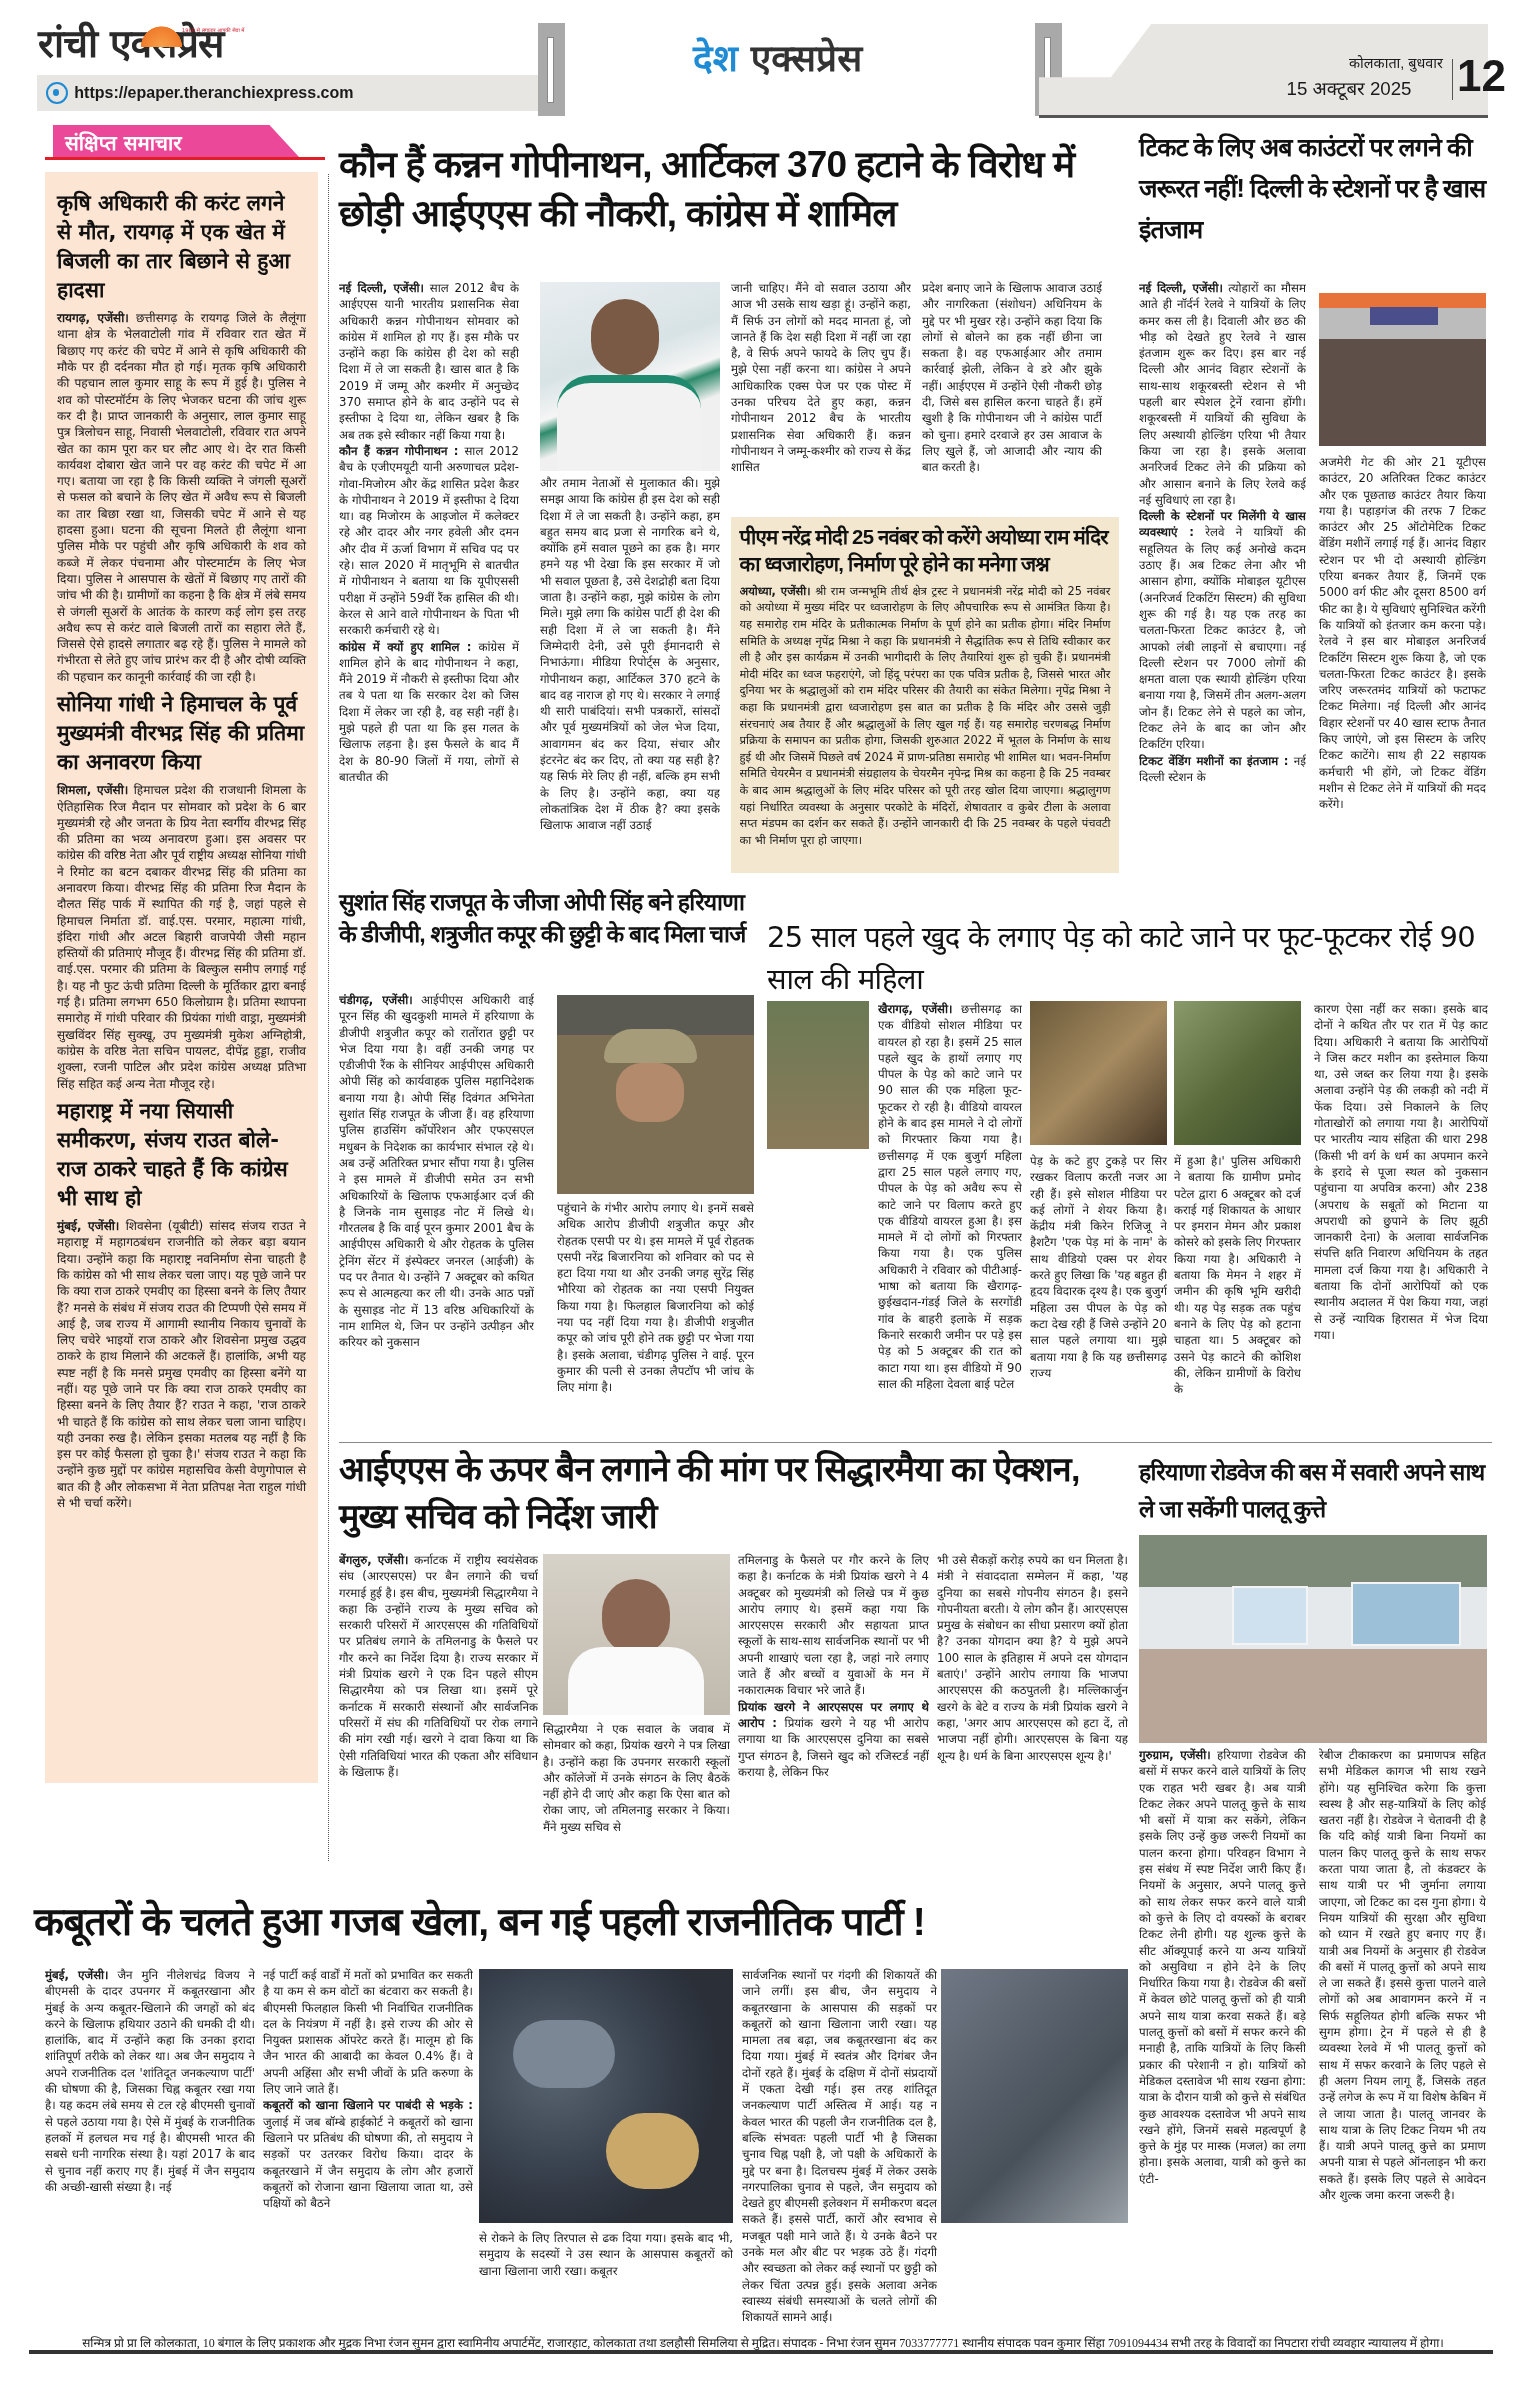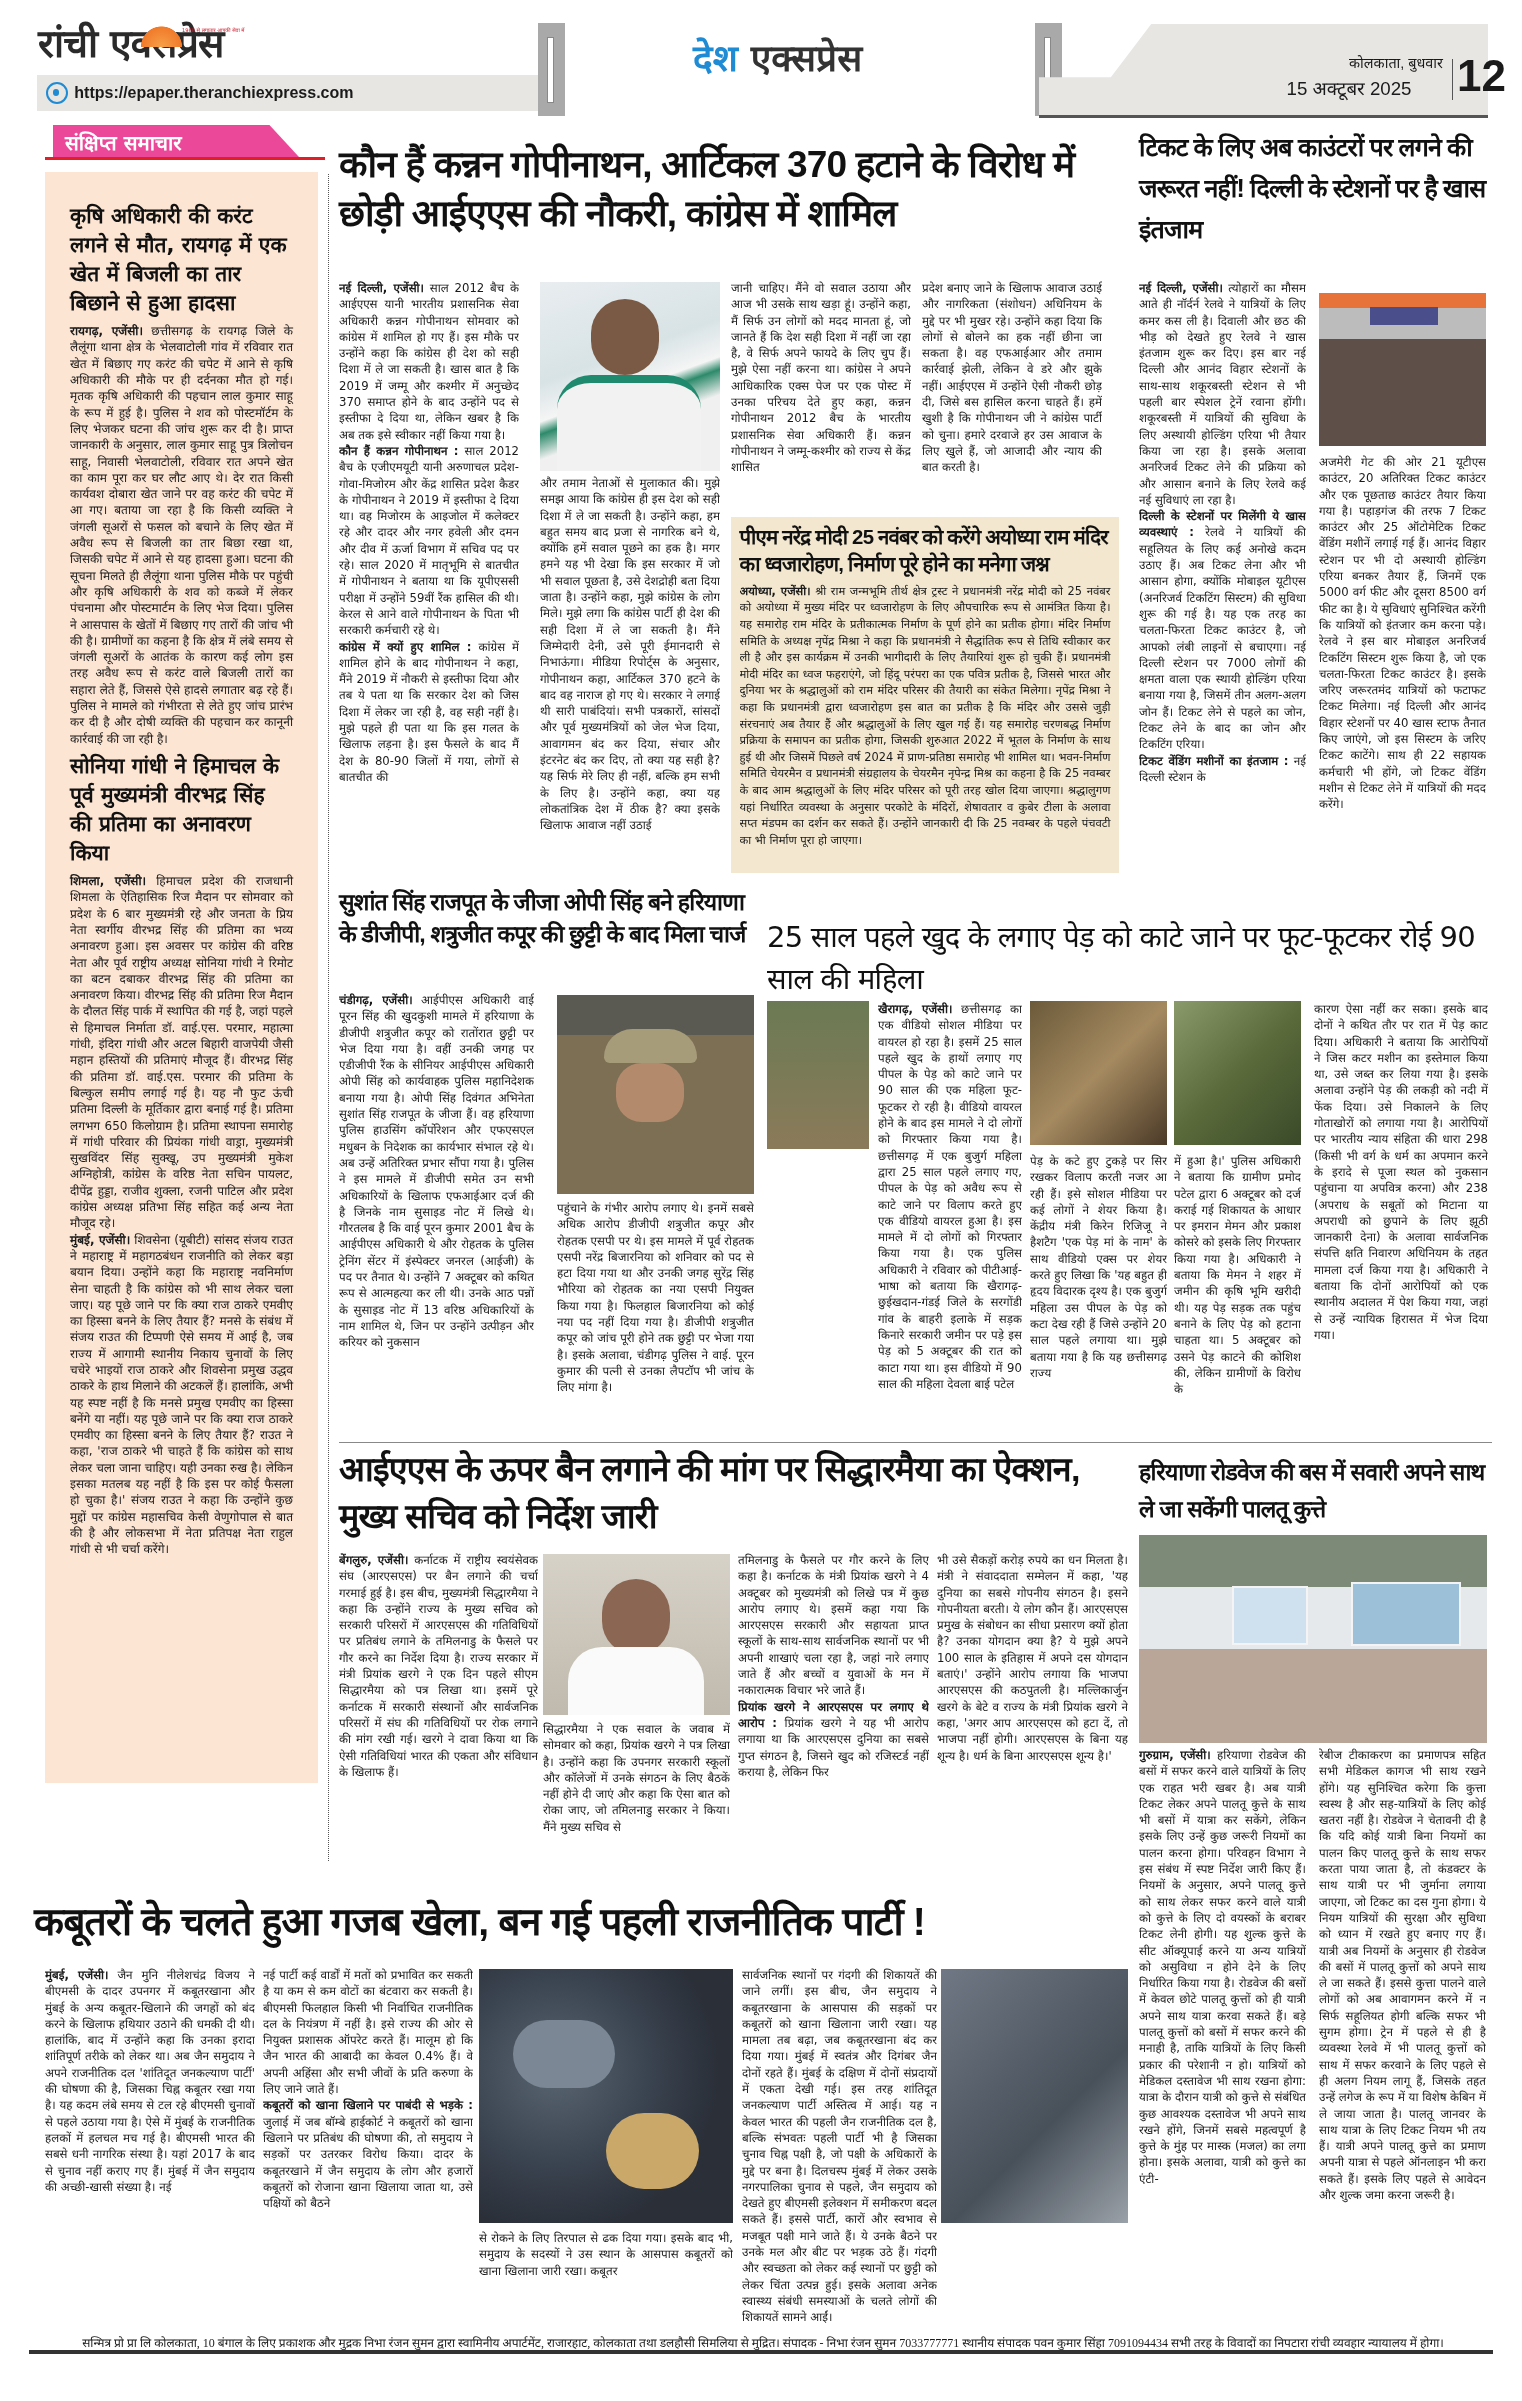--- a/index.html
+++ b/index.html
@@ -16,21 +16,21 @@
 .section-title{left:693px;top:31px;font-size:37px;color:#1f8bd4;font-weight:bold}
 .section-title span{color:#333}
 .date-box{left:1039px;top:24px;width:449px;height:92px;background:#e7e6e3;clip-path:polygon(25% 0,100% 0,100% 100%,0 100%,0 58%,16% 58%)}
 .date-line{left:1039px;top:115px;width:449px;height:2.5px;background:#555}
 .date-city{left:1316px;top:53px;font-size:14.4px;font-family:"Liberation Sans",sans-serif;text-align:right;width:127px}
 .date-date{left:1255px;top:75px;font-size:18.7px;font-family:"Liberation Sans",sans-serif;width:188px;text-align:center}
 .date-sep{left:1452px;top:59px;width:0.8px;height:41px;background:#555}
 .page-num{left:1457px;top:51px;font-size:44px;font-weight:bold;font-family:"Liberation Sans",sans-serif}
 .brief-tab{left:53px;top:125px;width:246px;height:32px;background:#ec4899;clip-path:polygon(0 0,88% 0,100% 100%,0 100%);color:#fff;font-weight:bold;font-size:20.4px;padding:3.4px 12px}
 .brief-line{left:45px;top:157px;width:280px;height:2.5px;background:#e21e26}
-.brief-panel{left:45px;top:172px;width:273px;height:1611px;background:#fde5d3;padding:25px}
+.brief-panel{left:45px;top:172px;width:273px;height:1611px;background:#fde5d3;padding:12px}
 .brief-panel h2{font-size:21px;line-height:29px;font-weight:bold;margin:5.1px 0 5.1px;color:#111}
 .brief-panel p{font-size:12px;line-height:16.3px;text-align:justify}
 .dotted{border-left:1.7px dotted #555}
 .headline{font-weight:bold;color:#111;text-align:left;font-family:"Liberation Sans",sans-serif;letter-spacing:-0.8px}
 .col{font-size:11.7px;line-height:16.3px;text-align:justify;font-family:"DejaVu Sans",sans-serif;overflow:hidden}
 .col b{font-weight:bold}
 .photo{background:#999;overflow:hidden;position:absolute}
 .box-beige{background:#f3e8cf}
 .footer-line{left:29px;top:2350px;width:1464px;height:4.2px;background:#333}
 .footer-text{left:34px;top:2334px;width:1458px;font-size:12px;text-align:center;font-family:Liberation Serif, serif}
@@ -56,20 +56,21 @@
 <div class="abs date-sep"></div>
 <div class="abs page-num">12</div>
 
 <div class="abs brief-tab">संक्षिप्त समाचार</div>
 <div class="abs brief-line"></div>
 <div class="abs brief-panel">
   <h2>कृषि अधिकारी की करंट लगने से मौत, रायगढ़ में एक खेत में बिजली का तार बिछाने से हुआ हादसा</h2>
   <p><b>रायगढ़, एजेंसी।</b> <span>छत्तीसगढ़ के रायगढ़ जिले के लैलूंगा थाना क्षेत्र के भेलवाटोली गांव में रविवार रात खेत में बिछाए गए करंट की चपेट में आने से कृषि अधिकारी की मौके पर ही दर्दनका मौत हो गई। मृतक कृषि अधिकारी की पहचान लाल कुमार साहू के रूप में हुई है। पुलिस ने शव को पोस्टमॉर्टम के लिए भेजकर घटना की जांच शुरू कर दी है। प्राप्त जानकारी के अनुसार, लाल कुमार साहू पुत्र त्रिलोचन साहू, निवासी भेलवाटोली, रविवार रात अपने खेत का काम पूरा कर घर लौट आए थे। देर रात किसी कार्यवश दोबारा खेत जाने पर वह करंट की चपेट में आ गए। बताया जा रहा है कि किसी व्यक्ति ने जंगली सूअरों से फसल को बचाने के लिए खेत में अवैध रूप से बिजली का तार बिछा रखा था, जिसकी चपेट में आने से यह हादसा हुआ। घटना की सूचना मिलते ही लैलूंगा थाना पुलिस मौके पर पहुंची और कृषि अधिकारी के शव को कब्जे में लेकर पंचनामा और पोस्टमार्टम के लिए भेज दिया। पुलिस ने आसपास के खेतों में बिछाए गए तारों की जांच भी की है। ग्रामीणों का कहना है कि क्षेत्र में लंबे समय से जंगली सूअरों के आतंक के कारण कई लोग इस तरह अवैध रूप से करंट वाले बिजली तारों का सहारा लेते हैं, जिससे ऐसे हादसे लगातार बढ़ रहे हैं। पुलिस ने मामले को गंभीरता से लेते हुए जांच प्रारंभ कर दी है और दोषी व्यक्ति की पहचान कर कानूनी कार्रवाई की जा रही है।</span></p>
   <h2>सोनिया गांधी ने हिमाचल के पूर्व मुख्यमंत्री वीरभद्र सिंह की प्रतिमा का अनावरण किया</h2>
   <p><b>शिमला, एजेंसी।</b> <span>हिमाचल प्रदेश की राजधानी शिमला के ऐतिहासिक रिज मैदान पर सोमवार को प्रदेश के 6 बार मुख्यमंत्री रहे और जनता के प्रिय नेता स्वर्गीय वीरभद्र सिंह की प्रतिमा का भव्य अनावरण हुआ। इस अवसर पर कांग्रेस की वरिष्ठ नेता और पूर्व राष्ट्रीय अध्यक्ष सोनिया गांधी ने रिमोट का बटन दबाकर वीरभद्र सिंह की प्रतिमा का अनावरण किया। वीरभद्र सिंह की प्रतिमा रिज मैदान के दौलत सिंह पार्क में स्थापित की गई है, जहां पहले से हिमाचल निर्माता डॉ. वाई.एस. परमार, महात्मा गांधी, इंदिरा गांधी और अटल बिहारी वाजपेयी जैसी महान हस्तियों की प्रतिमाएं मौजूद हैं। वीरभद्र सिंह की प्रतिमा डॉ. वाई.एस. परमार की प्रतिमा के बिल्कुल समीप लगाई गई है। यह नौ फुट ऊंची प्रतिमा दिल्ली के मूर्तिकार द्वारा बनाई गई है। प्रतिमा लगभग 650 किलोग्राम है। प्रतिमा स्थापना समारोह में गांधी परिवार की प्रियंका गांधी वाड्रा, मुख्यमंत्री सुखविंदर सिंह सुक्खू, उप मुख्यमंत्री मुकेश अग्निहोत्री, कांग्रेस के वरिष्ठ नेता सचिन पायलट, दीपेंद्र हुड्डा, राजीव शुक्ला, रजनी पाटिल और प्रदेश कांग्रेस अध्यक्ष प्रतिभा सिंह सहित कई अन्य नेता मौजूद रहे।</span></p>
+  <h2>महाराष्ट्र में नया सियासी समीकरण, संजय राउत बोले- राज ठाकरे चाहते हैं कि कांग्रेस भी साथ हो</h2>
   <p><b>मुंबई, एजेंसी।</b> <span>शिवसेना (यूबीटी) सांसद संजय राउत ने महाराष्ट्र में महागठबंधन राजनीति को लेकर बड़ा बयान दिया। उन्होंने कहा कि महाराष्ट्र नवनिर्माण सेना चाहती है कि कांग्रेस को भी साथ लेकर चला जाए। यह पूछे जाने पर कि क्या राज ठाकरे एमवीए का हिस्सा बनने के लिए तैयार हैं? मनसे के संबंध में संजय राउत की टिप्पणी ऐसे समय में आई है, जब राज्य में आगामी स्थानीय निकाय चुनावों के लिए चचेरे भाइयों राज ठाकरे और शिवसेना प्रमुख उद्धव ठाकरे के हाथ मिलाने की अटकलें हैं। हालांकि, अभी यह स्पष्ट नहीं है कि मनसे प्रमुख एमवीए का हिस्सा बनेंगे या नहीं। यह पूछे जाने पर कि क्या राज ठाकरे एमवीए का हिस्सा बनने के लिए तैयार हैं? राउत ने कहा, 'राज ठाकरे भी चाहते हैं कि कांग्रेस को साथ लेकर चला जाना चाहिए। यही उनका रुख है। लेकिन इसका मतलब यह नहीं है कि इस पर कोई फैसला हो चुका है।' संजय राउत ने कहा कि उन्होंने कुछ मुद्दों पर कांग्रेस महासचिव केसी वेणुगोपाल से बात की है और लोकसभा में नेता प्रतिपक्ष नेता राहुल गांधी से भी चर्चा करेंगे।</span></p>
 </div>
 <div class="abs dotted" style="left:328px;top:174px;height:1687px"></div>
 
 <div class="abs headline" style="left:339px;top:140px;width:789px;font-size:37px;line-height:49px">कौन हैं कन्नन गोपीनाथन, आर्टिकल 370 हटाने के विरोध में छोड़ी आईएएस की नौकरी, कांग्रेस में शामिल</div>
 <div class="abs col" style="left:339px;top:280px;width:180px;height:585px"><b>नई दिल्ली, एजेंसी।</b> <span>साल 2012 बैच के आईएएस यानी भारतीय प्रशासनिक सेवा अधिकारी कन्नन गोपीनाथन सोमवार को कांग्रेस में शामिल हो गए हैं। इस मौके पर उन्होंने कहा कि कांग्रेस ही देश को सही दिशा में ले जा सकती है। खास बात है कि 2019 में जम्मू और कश्मीर में अनुच्छेद 370 समाप्त होने के बाद उन्होंने पद से इस्तीफा दे दिया था, लेकिन खबर है कि अब तक इसे स्वीकार नहीं किया गया है।</span><br><b>कौन हैं कन्नन गोपीनाथन :</b> <span>साल 2012 बैच के एजीएमयूटी यानी अरुणाचल प्रदेश-गोवा-मिजोरम और केंद्र शासित प्रदेश कैडर के गोपीनाथन ने 2019 में इस्तीफा दे दिया था। वह मिजोरम के आइजोल में कलेक्टर रहे और दादर और नगर हवेली और दमन और दीव में ऊर्जा विभाग में सचिव पद पर रहे। साल 2020 में मातृभूमि से बातचीत में गोपीनाथन ने बताया था कि यूपीएससी परीक्षा में उन्होंने 59वीं रैंक हासिल की थी। केरल से आने वाले गोपीनाथन के पिता भी सरकारी कर्मचारी रहे थे।</span><br><b>कांग्रेस में क्यों हुए शामिल :</b> <span>कांग्रेस में शामिल होने के बाद गोपीनाथन ने कहा, मैंने 2019 में नौकरी से इस्तीफा दिया और तब ये पता था कि सरकार देश को जिस दिशा में लेकर जा रही है, वह सही नहीं है। मुझे पहले ही पता था कि इस गलत के खिलाफ लड़ना है। इस फैसले के बाद मैं देश के 80-90 जिलों में गया, लोगों से बातचीत की</span></div>
 <div class="photo" style="left:540px;top:282px;width:180px;height:189px;background:linear-gradient(160deg,#e9edf0 0%,#d8e3e6 40%,#f5f5f5 55%,#2d8a6a 60%,#f0f0f0 70%)">
   <div style="position:absolute;left:51px;top:17px;width:68px;height:76px;border-radius:34px;background:#7a5a44"></div>
   <div style="position:absolute;left:17px;top:93px;width:144px;height:102px;border-radius:34px 34px 0 0;background:#f2f2f2;border-top:8.5px solid #1f8a6e"></div>
 </div>

